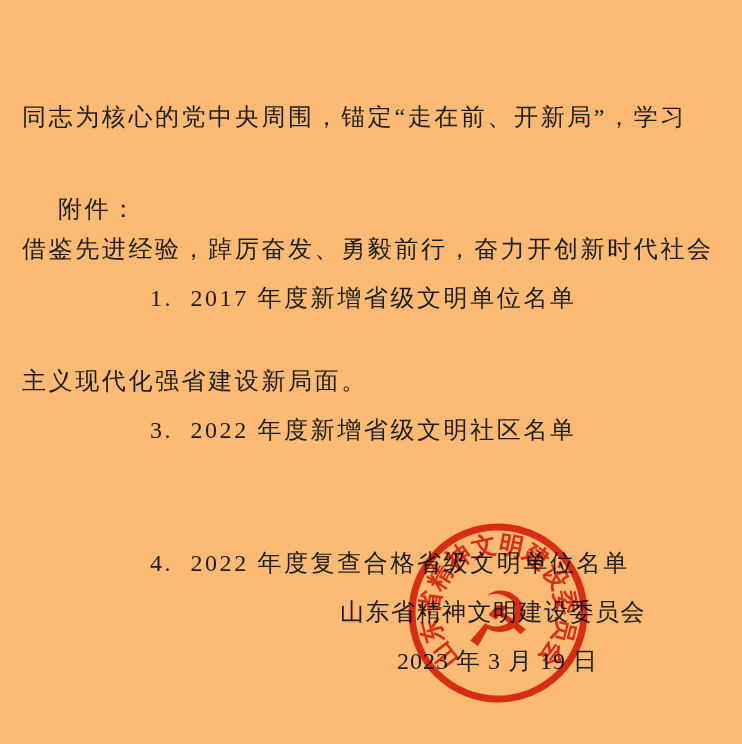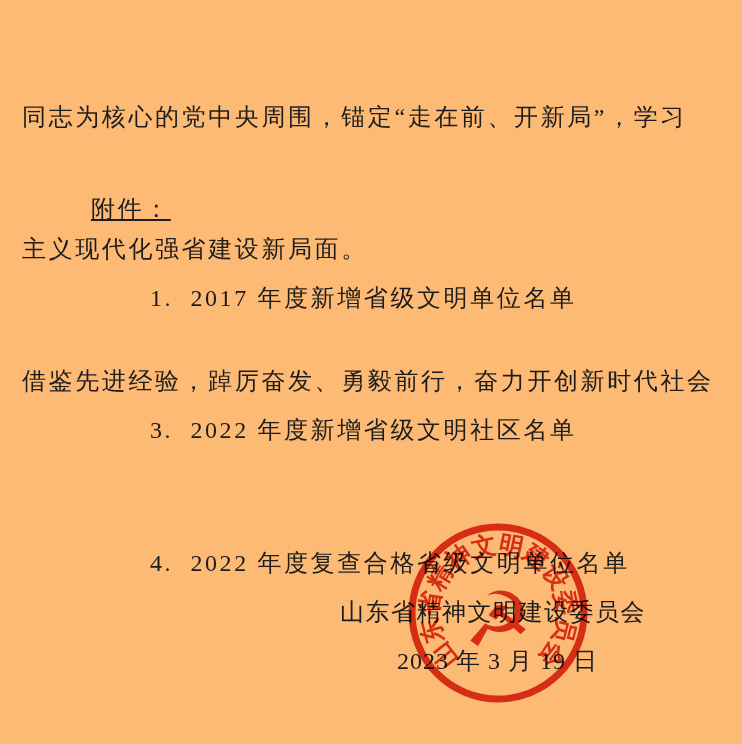--- a/index.html
+++ b/index.html
@@ -16,27 +16,26 @@
     position: absolute;
     left: 22px;
     top: 7px;
     font-size: 24px;
     line-height: 44px;
     letter-spacing: 2.6px;
     white-space: pre;
   }
   .attach-label {
     position: absolute;
-    left: 91px;
+    left: 58px;
     top: 187px;
     font-size: 24px;
     line-height: 44.3px;
     letter-spacing: 2.6px;
     white-space: pre;
-    text-decoration: underline;
   }
   .attach {
     position: absolute;
     left: 150px;
     top: 187px;
     font-size: 24px;
     line-height: 44.3px;
     letter-spacing: 2.6px;
     white-space: pre;
   }
@@ -70,22 +69,22 @@
   .seal text { font-family: "Liberation Serif", "DejaVu Serif", serif; }
   .seal .emblem { font-family: "DejaVu Sans", sans-serif; }
 </style>
 </head>
 <body>
 
 <div class="page">
 
   <div class="para">
     <div>同志为核心的党中央周围，锚定“走在前、开新局”，学习</div>
+    <div>借鉴先进经验，踔厉奋发、勇毅前行，奋力开创新时代社会</div>
     <div>主义现代化强省建设新局面。</div>
-    <div>借鉴先进经验，踔厉奋发、勇毅前行，奋力开创新时代社会</div>
   </div>
 
   <div class="attach-label">附件：</div>
 
   <div class="attach">
     <div>1.  2017 年度新增省级文明单位名单</div>
     <div>3.  2022 年度新增省级文明社区名单</div>
     <div>4.  2022 年度复查合格省级文明单位名单</div>
     
     

